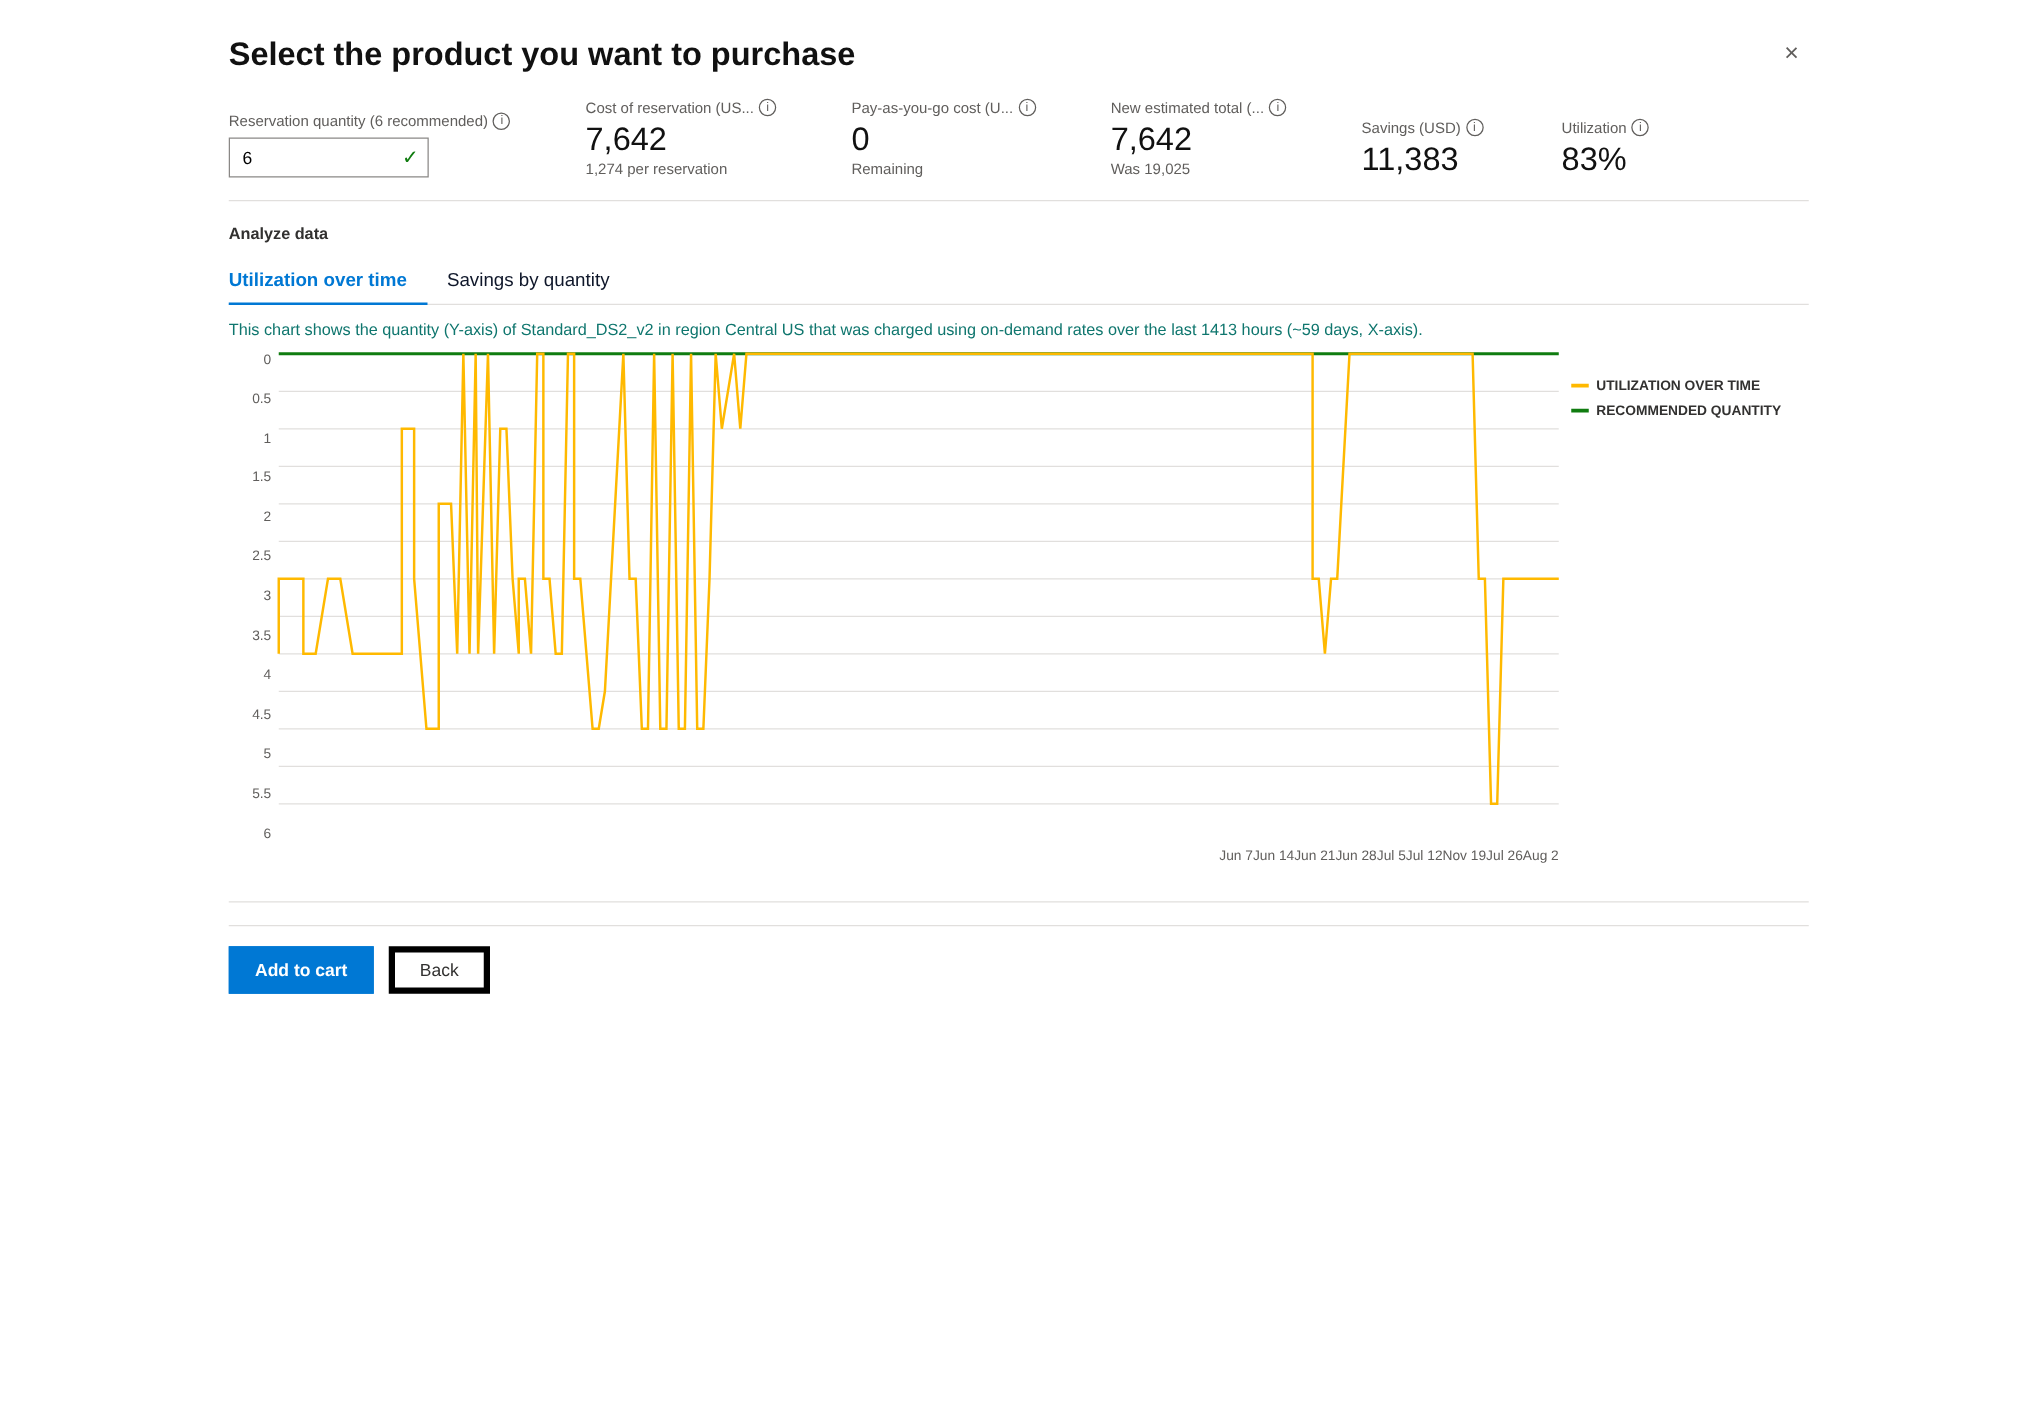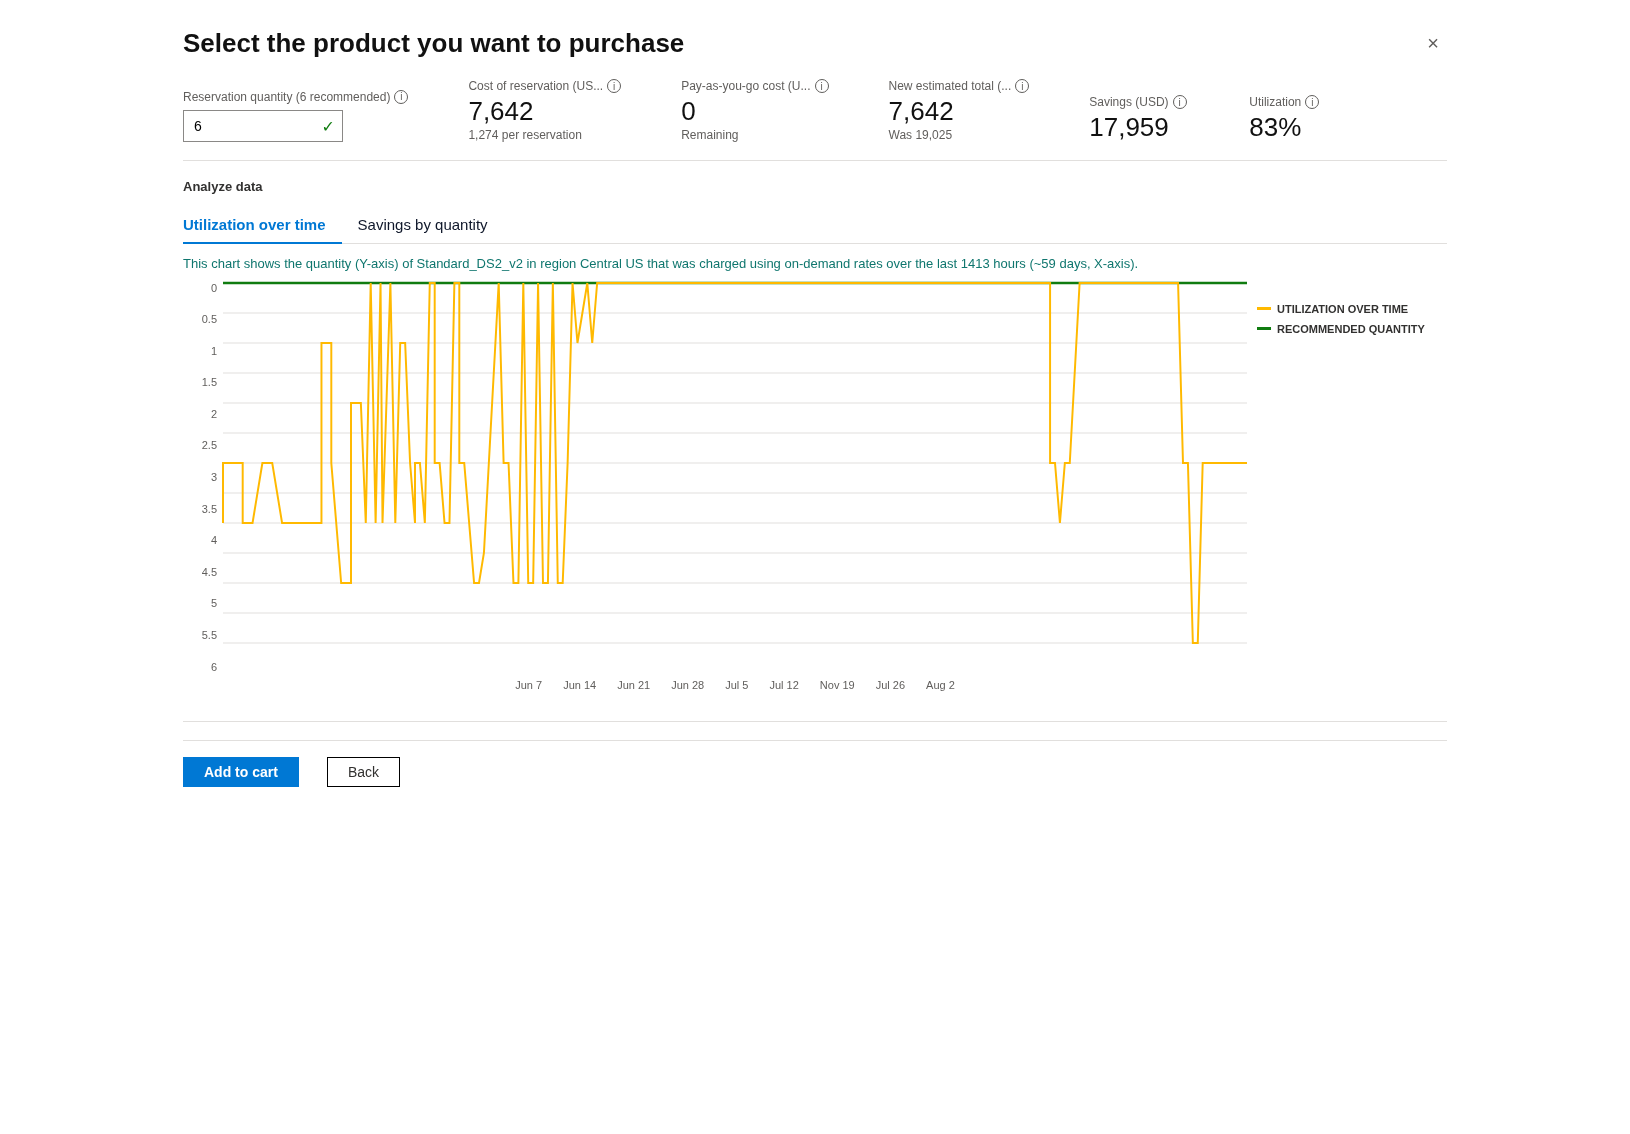--- a/index.html
+++ b/index.html
@@ -181,24 +181,23 @@
       padding-right: 6px;
       line-height: 1;
     }
     .x-axis {
       position: absolute;
       left: 40px;
       bottom: 0;
       right: 200px;
       height: 30px;
       display: flex;
-      justify-content: center;
+      justify-content: flex-end;
       align-items: flex-start;
       padding-top: 6px;
-      gap: 21px;
     }
     .x-label {
       font-size: 11px;
       color: #605e5c;
     }
     .grid-lines {
       position: absolute;
       left: 40px;
       top: 0;
       right: 200px;
@@ -221,37 +220,37 @@
       height: 3px;
       flex-shrink: 0;
     }
     .legend-label {
       font-size: 11px;
       color: #323130;
       font-weight: 600;
     }
     .footer-btns {
       display: flex;
-      gap: 28px;
+      gap: 12px;
       padding-top: 16px;
       border-top: 1px solid #e1dfdd;
     }
     .btn-primary {
       background: #0078d4;
       color: #fff;
       border: 1px solid #0078d4;
       padding: 6px 20px;
       font-size: 14px;
       cursor: pointer;
       font-weight: 600;
     }
     .btn-secondary {
       background: #fff;
       color: #323130;
-      border: 1px solid #000000;
+      border: 5px solid #000000;
       padding: 6px 20px;
       font-size: 14px;
       cursor: pointer;
     }
     svg.chart-svg {
       width: 100%;
       height: 100%;
       overflow: visible;
     }
   </style>
@@ -303,21 +302,21 @@
         </div>
         <div class="stat-value">7,642</div>
         <div class="stat-sub">Was 19,025</div>
       </div>
 
       <div class="cost-stat">
         <div class="stat-label">
           <span>Savings (USD)</span>
           <span class="info-icon">i</span>
         </div>
-        <div class="stat-value">17,959</div>
+        <div class="stat-value">11,383</div>
       </div>
 
       <div class="cost-stat">
         <div class="stat-label">
           <span>Utilization</span>
           <span class="info-icon">i</span>
         </div>
         <div class="stat-value">83%</div>
       </div>
     </div>

